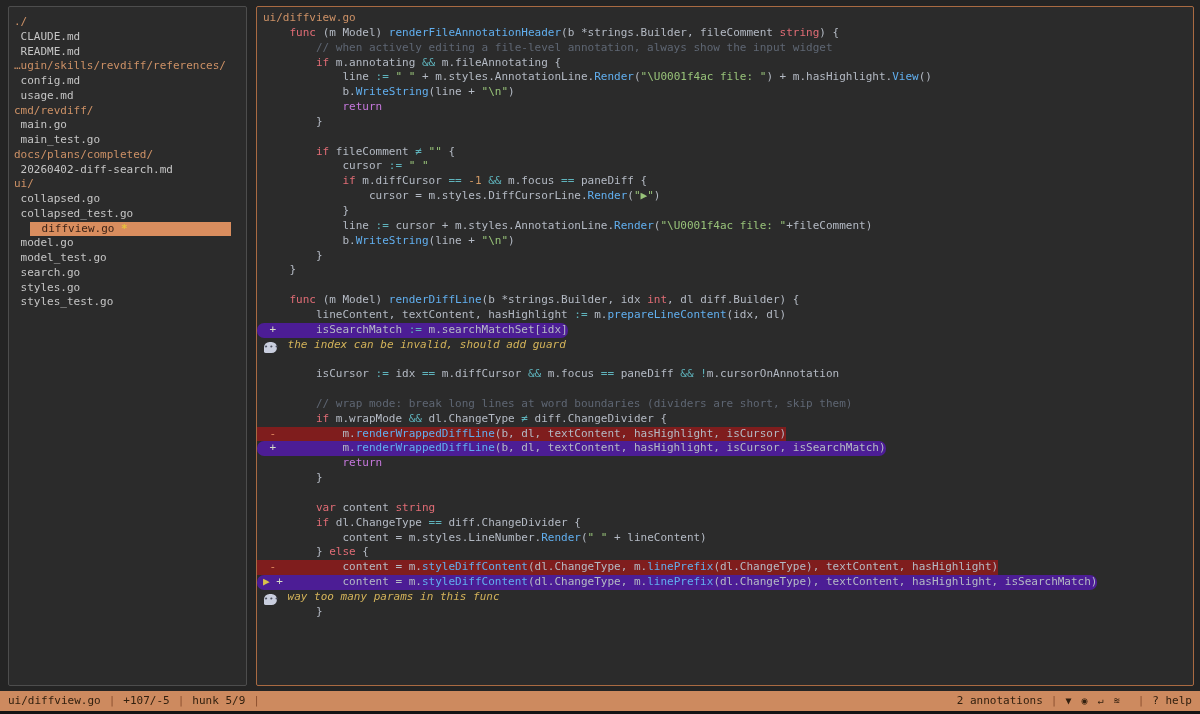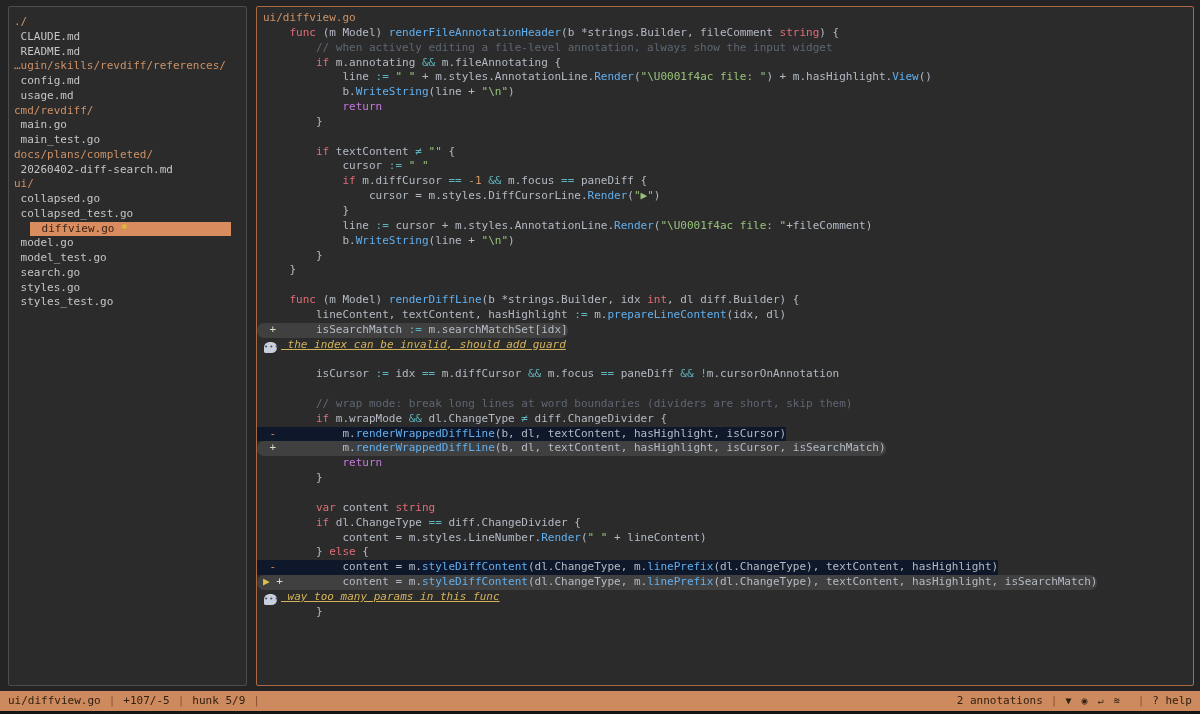--- a/index.html
+++ b/index.html
@@ -15,34 +15,34 @@
   .srow { white-space:pre; line-height:14.75px; height:14.75px; padding-left:5px;
     margin-right:15px; color:#c5c5c5; cursor:default; }
   .srow.dir { color:#cd9166; }
   .srow.sel { background:#d98d5e; color:#3c2317;margin-left:21px; }
   .srow.sel .star { color:#e8c23a; font-weight:bold; }
 
   
   .cl { white-space:pre; line-height:14.85px; height:14.85px; padding-left:6px; }
   .cl.diff { padding-left:0; }
   .cl.diff .bgspan { padding-left:6px; display:inline-block; height:14.85px; }
-  .bg-add { background:#404040;border-radius:7px; }
-  .bg-del { background:#0f172a; }
+  .bg-add { background:#4c1d95;border-radius:7px; }
+  .bg-del { background:#7f1d1d; }
 
   .d   { color:#b4bac4; }
   .kw  { color:#e06c75; }
   .ret { color:#c678dd; }
   .fn  { color:#61afef; }
   .str { color:#98c379; }
   .cm  { color:#5e6673; }
   .num { color:#d19a66; }
   .op  { color:#5fb3bc; }
   .ty  { color:#e06c75; }
   .hdr { color:#cd9166; }
-  .ann { color:#d3b35a; font-style:italic;text-decoration:underline; }
+  .ann { color:#d3b35a; font-style:italic; }
   .mka { color:#d5dcc8; }
   .mkd { color:#e0885f; }
   .cur { color:#d8c24a; }
 
   .bub { display:inline-block; width:13px; height:11px; background:#c9cede;
     border-radius:6px 6px 6px 2px; vertical-align:-1px; margin:0 4px 0 1px;
     text-align:center; color:#4a4f5e; font-size:7px; line-height:10px;
     letter-spacing:1px; font-style:normal; }
 
   
@@ -85,21 +85,21 @@
   <div id="code">
       <div class="cl"><span><span class="hdr">ui/diffview.go</span></span></div>
       <div class="cl"><span><span class="d">    </span><span class="kw">func </span><span class="d">(m Model) </span><span class="fn">renderFileAnnotationHeader</span><span class="d">(b *strings.Builder, fileComment </span><span class="ty">string</span><span class="d">) {</span></span></div>
       <div class="cl"><span><span class="cm">        // when actively editing a file-level annotation, always show the input widget</span></span></div>
       <div class="cl"><span><span class="d">        </span><span class="kw">if </span><span class="d">m.annotating </span><span class="op">&amp;&amp; </span><span class="d">m.fileAnnotating {</span></span></div>
       <div class="cl"><span><span class="d">            line </span><span class="op">:= </span><span class="str">" "</span><span class="d"> + m.styles.AnnotationLine.</span><span class="fn">Render</span><span class="d">(</span><span class="str">"\U0001f4ac file: "</span><span class="d">) + m.hasHighlight.</span><span class="fn">View</span><span class="d">()</span></span></div>
       <div class="cl"><span><span class="d">            b.</span><span class="fn">WriteString</span><span class="d">(line + </span><span class="str">"\n"</span><span class="d">)</span></span></div>
       <div class="cl"><span><span class="d">            </span><span class="ret">return</span></span></div>
       <div class="cl"><span><span class="d">        }</span></span></div>
       <div class="cl">&nbsp;</div>
-      <div class="cl"><span><span class="d">        </span><span class="kw">if </span><span class="d">textContent </span><span class="op">≠ </span><span class="str">""</span><span class="d"> {</span></span></div>
+      <div class="cl"><span><span class="d">        </span><span class="kw">if </span><span class="d">fileComment </span><span class="op">≠ </span><span class="str">""</span><span class="d"> {</span></span></div>
       <div class="cl"><span><span class="d">            cursor </span><span class="op">:= </span><span class="str">" "</span></span></div>
       <div class="cl"><span><span class="d">            </span><span class="kw">if </span><span class="d">m.diffCursor </span><span class="op">== </span><span class="num">-1</span><span class="d"> </span><span class="op">&amp;&amp; </span><span class="d">m.focus </span><span class="op">== </span><span class="d">paneDiff {</span></span></div>
       <div class="cl"><span><span class="d">                cursor = m.styles.DiffCursorLine.</span><span class="fn">Render</span><span class="d">(</span><span class="str">"▶"</span><span class="d">)</span></span></div>
       <div class="cl"><span><span class="d">            }</span></span></div>
       <div class="cl"><span><span class="d">            line </span><span class="op">:= </span><span class="d">cursor + m.styles.AnnotationLine.</span><span class="fn">Render</span><span class="d">(</span><span class="str">"\U0001f4ac file: "</span><span class="d">+fileComment)</span></span></div>
       <div class="cl"><span><span class="d">            b.</span><span class="fn">WriteString</span><span class="d">(line + </span><span class="str">"\n"</span><span class="d">)</span></span></div>
       <div class="cl"><span><span class="d">        }</span></span></div>
       <div class="cl"><span><span class="d">    }</span></span></div>
       <div class="cl">&nbsp;</div>
       <div class="cl"><span><span class="d">    </span><span class="kw">func </span><span class="d">(m Model) </span><span class="fn">renderDiffLine</span><span class="d">(b *strings.Builder, idx </span><span class="ty">int</span><span class="d">, dl diff.Builder) {</span></span></div>

